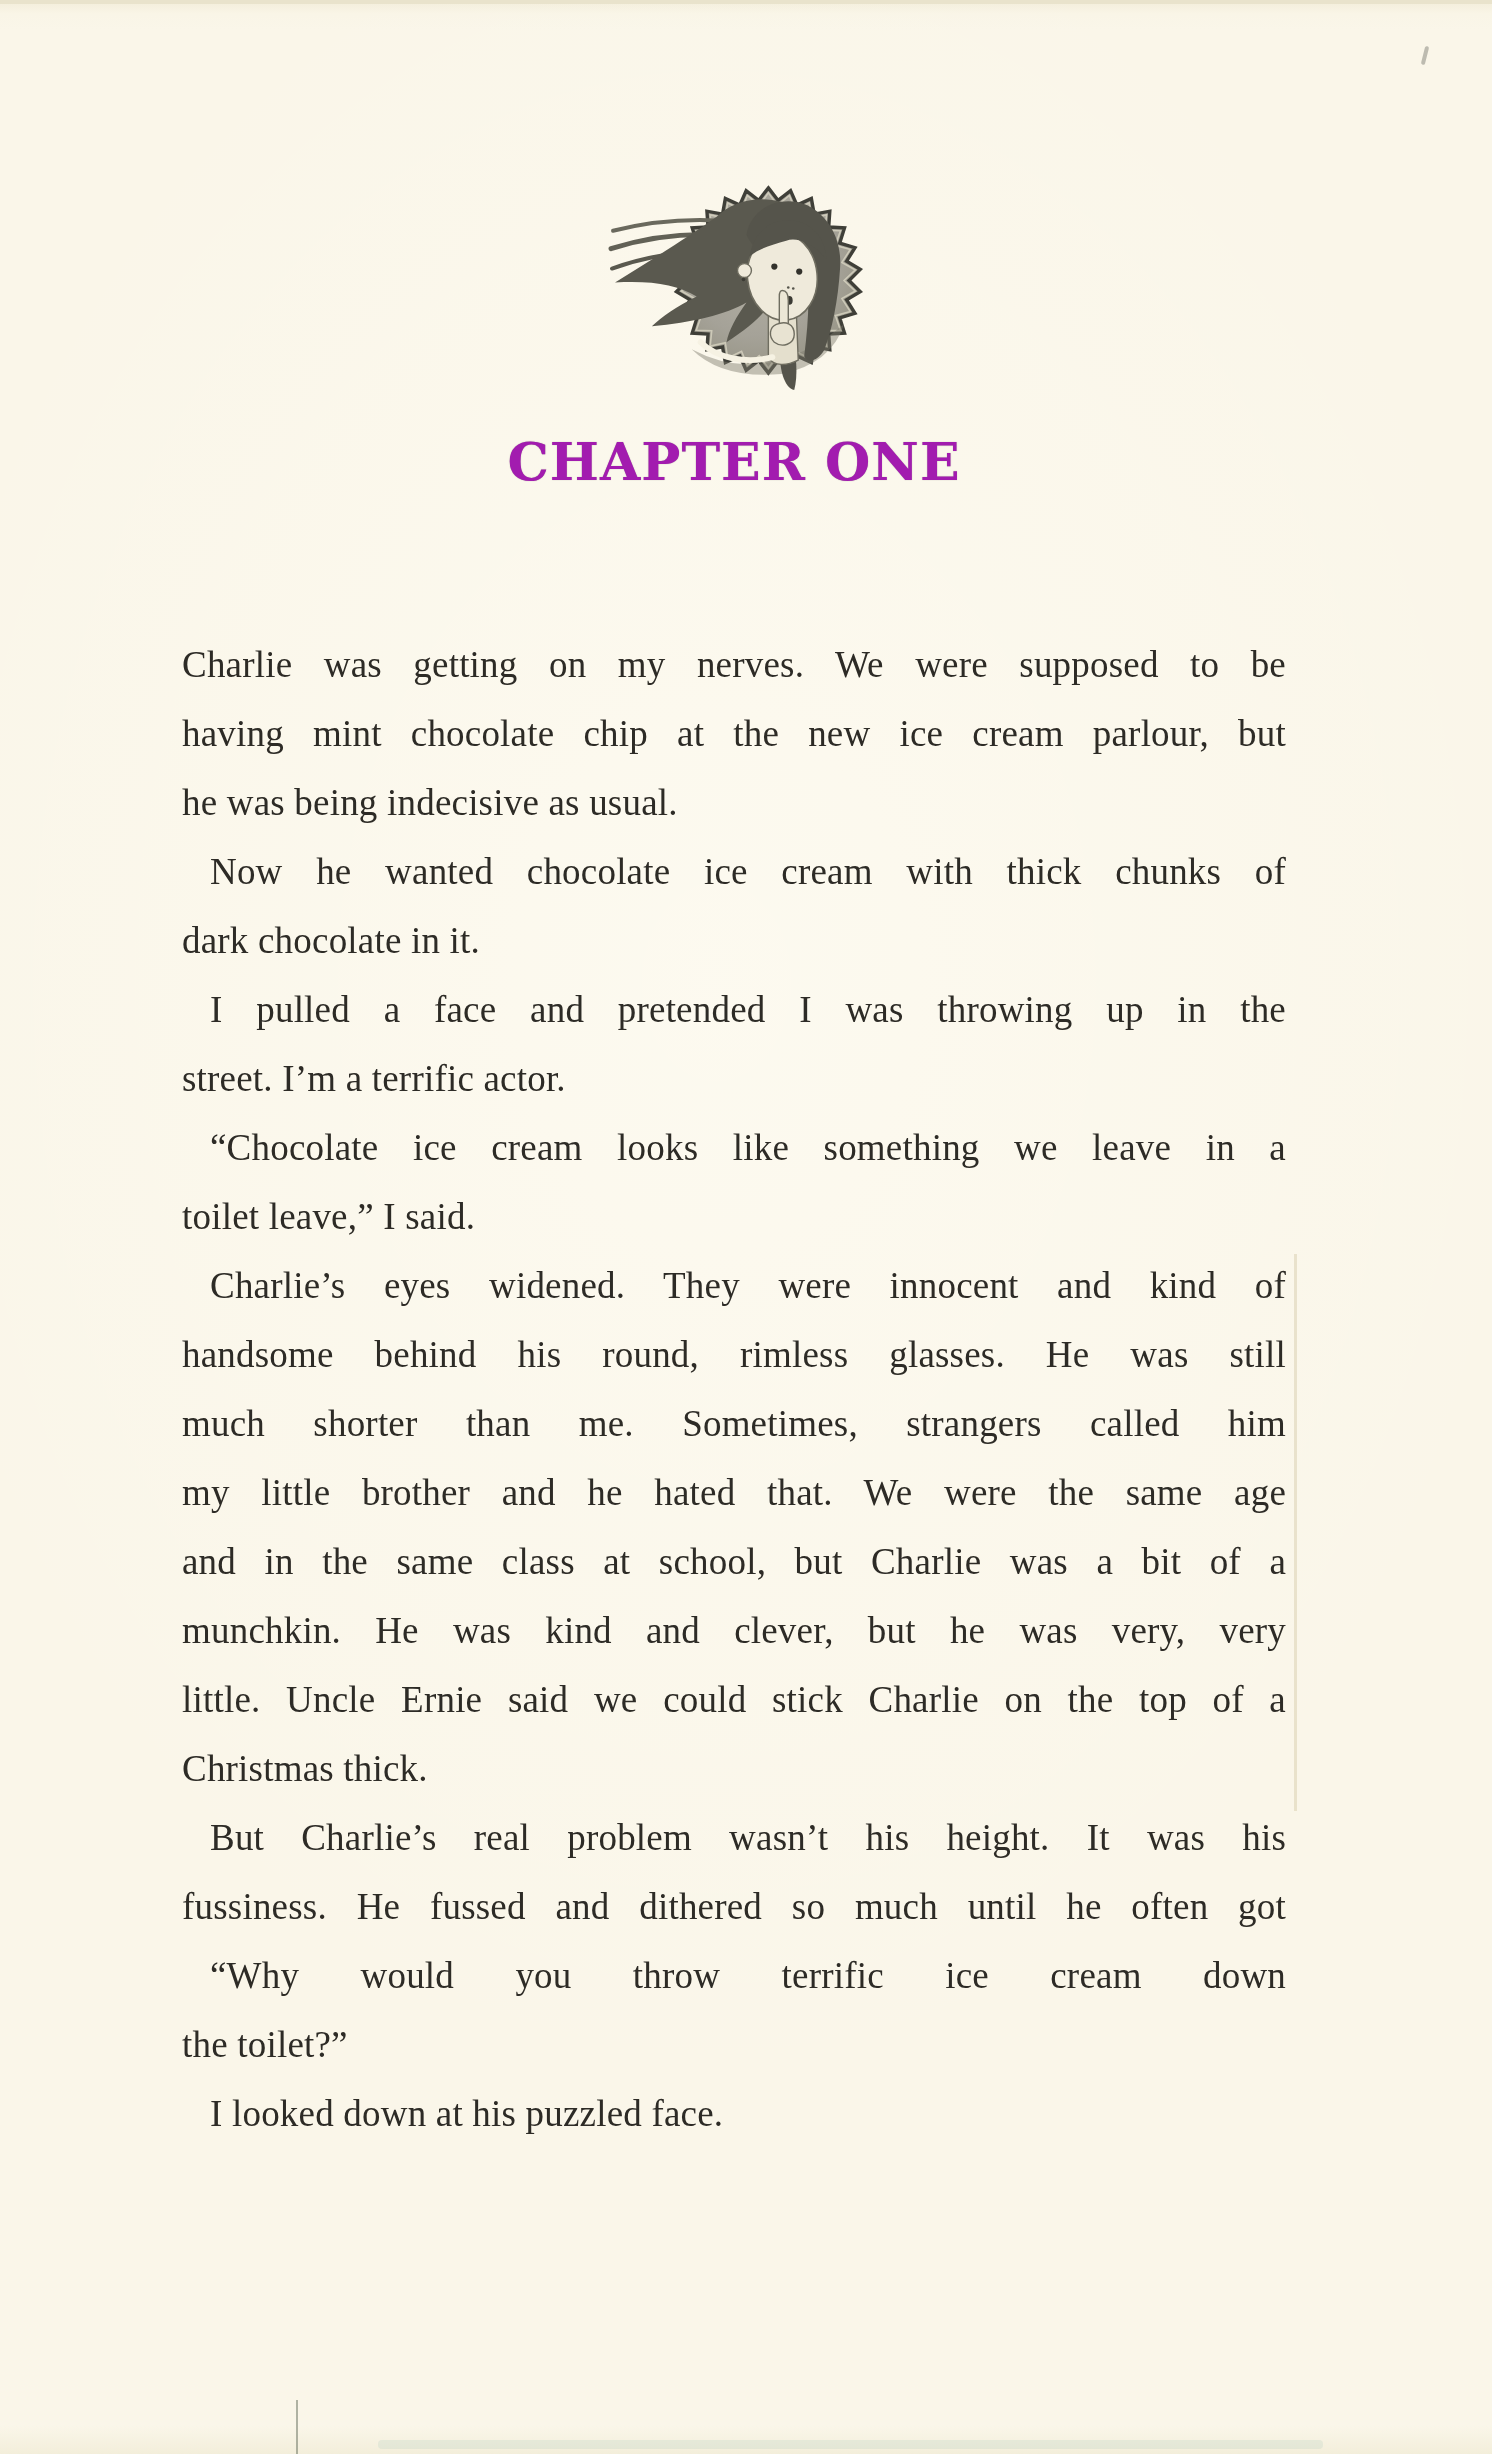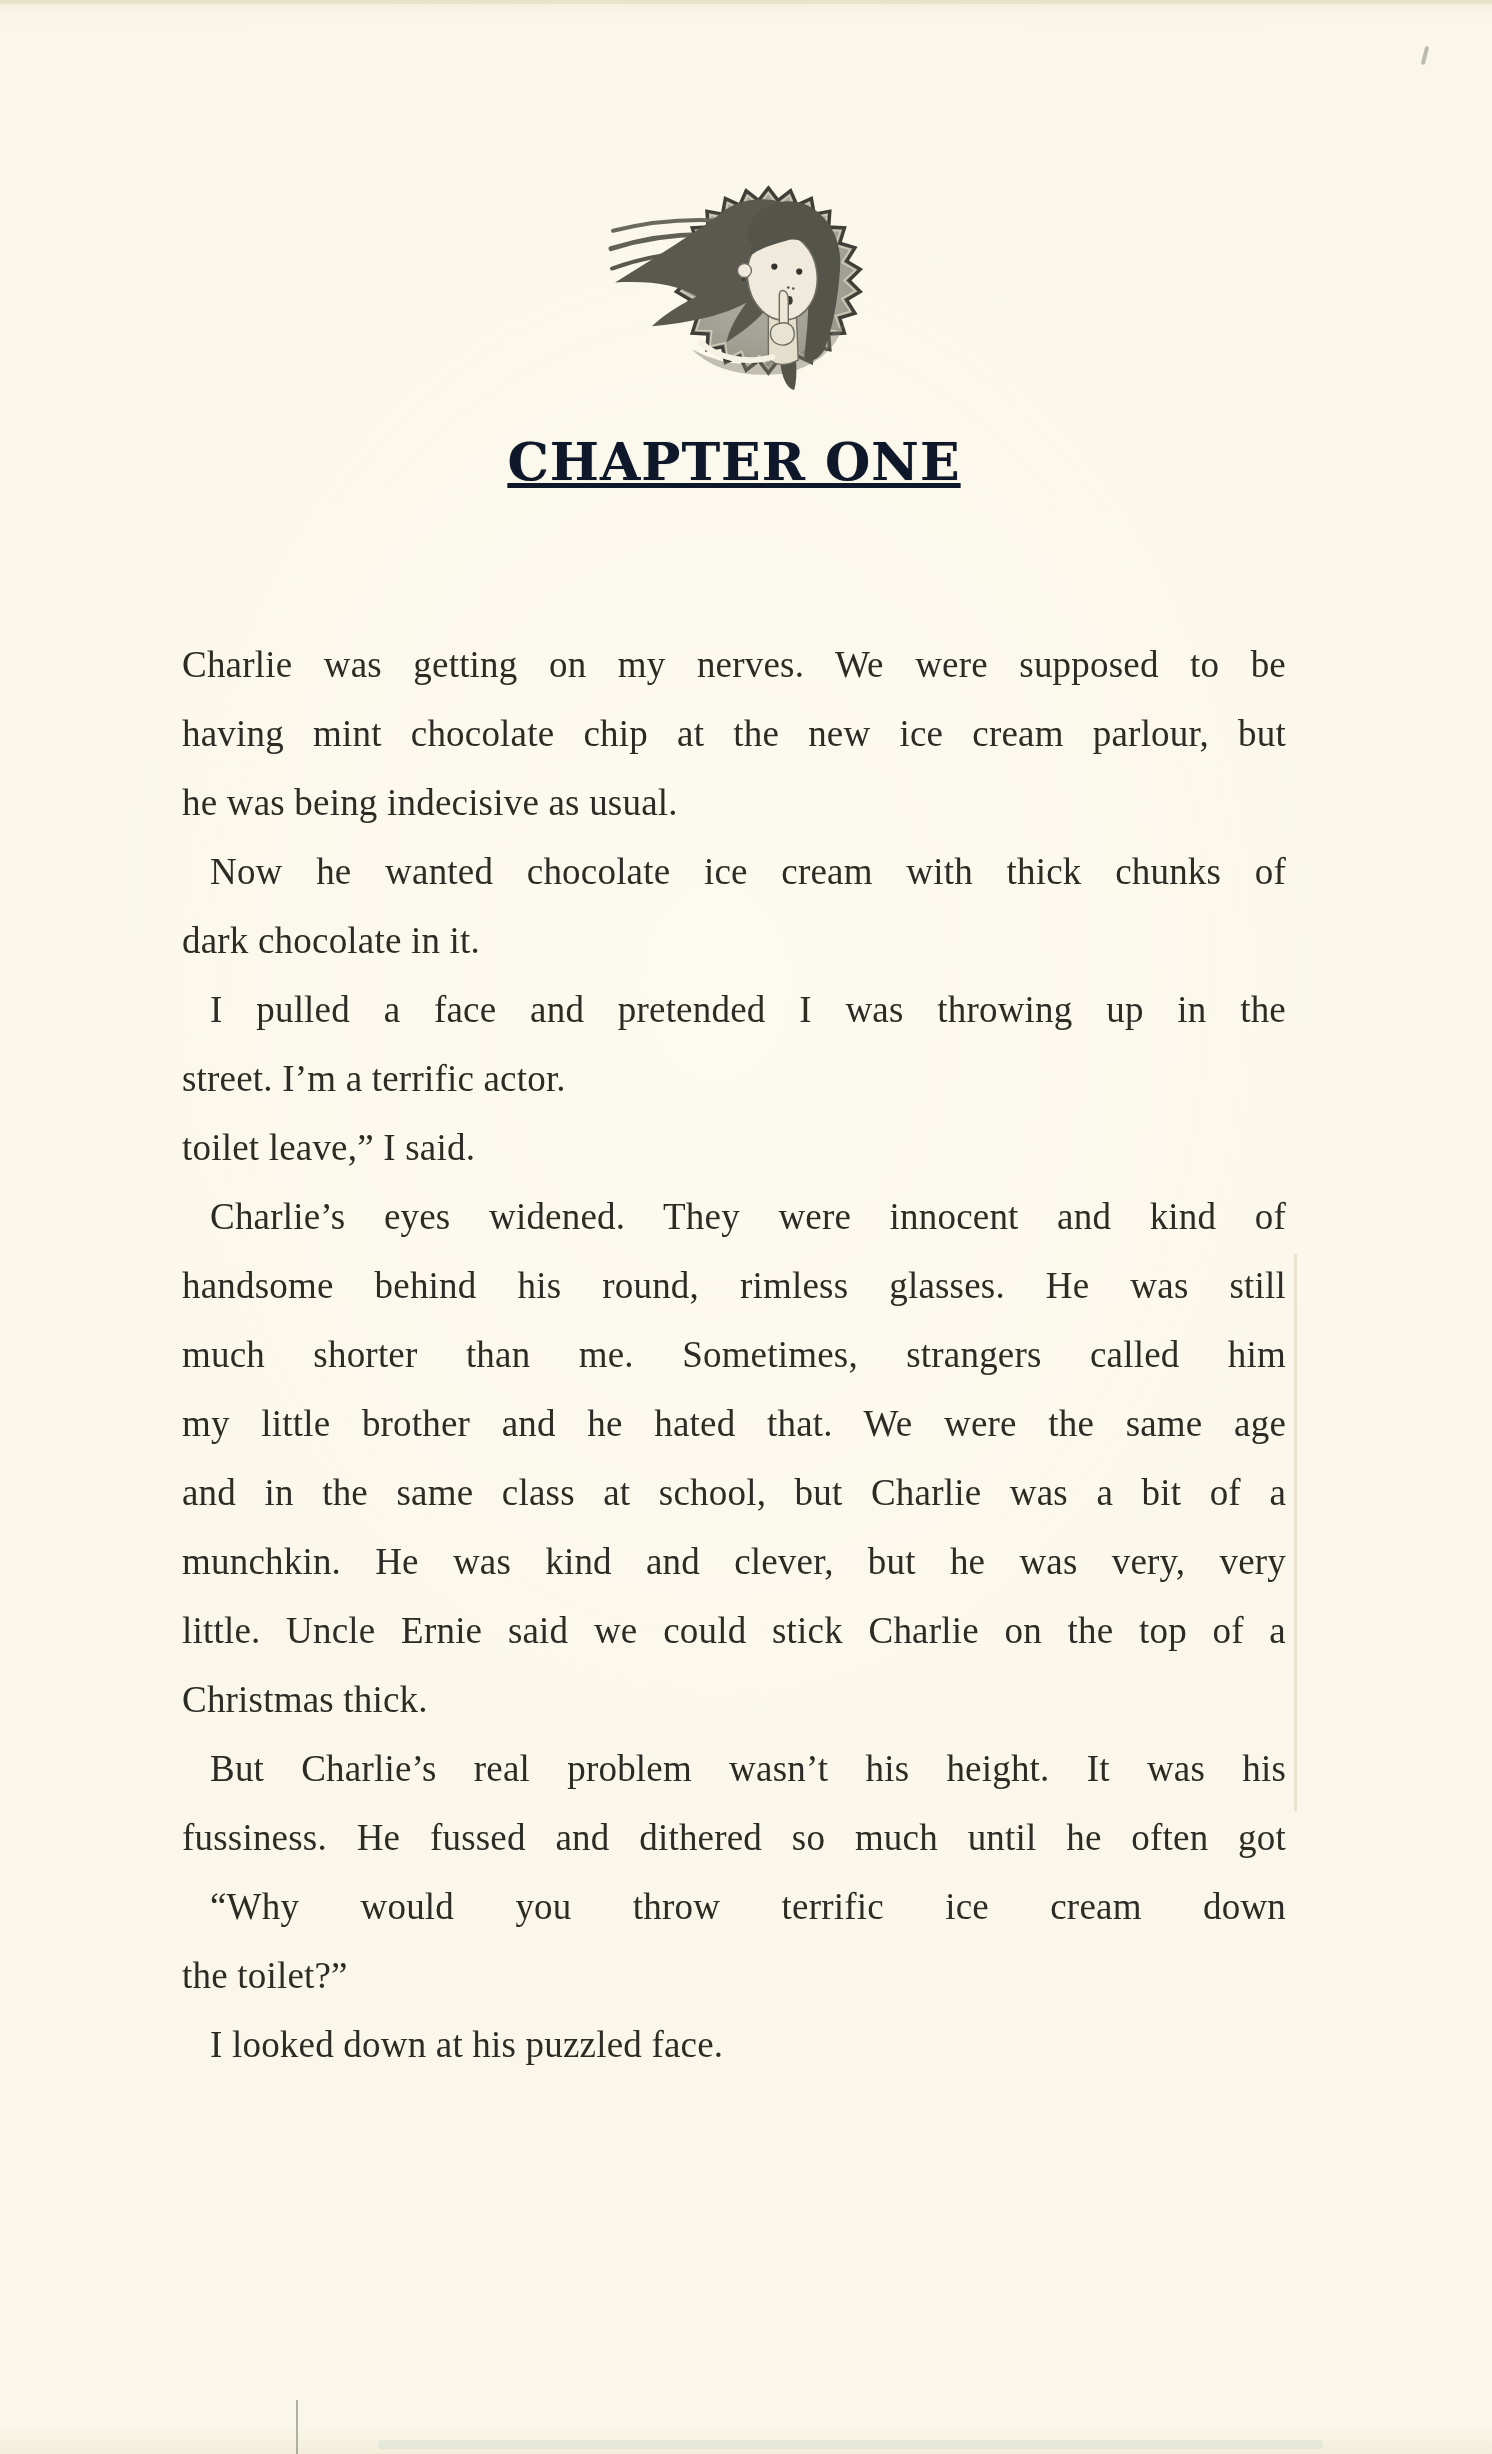--- a/index.html
+++ b/index.html
@@ -123,30 +123,31 @@
 
     <ellipse cx="193" cy="136" rx="3.4" ry="4.4" fill="#3c3b34"></ellipse>
 
     <path d="M 186,126 C 190,126 192,130 192,136 L 192,160 C 192,166 186,168 183,163 L 183,132 C 183,128 184,126 186,126 Z" fill="#ece7d6" stroke="#6f6d60" stroke-width="1.4"></path>
     <path d="M 180,160 C 190,156 198,160 198,170 C 198,180 186,184 178,178 C 172,172 173,163 180,160 Z" fill="#e8e3d2" stroke="#6f6d60" stroke-width="1.4"></path>
   </g>
 
   <path d="M 104,178 C 120,194 150,200 176,193" fill="none" stroke="#f6f2e3" stroke-width="6" stroke-linecap="round"></path>
 </svg>
 
-<div class="chapter-title" style="color: #0f172a; text-decoration: underline;">CHAPTER ONE</div>
+<div class="chapter-title" style="color: #a21caf;">CHAPTER ONE</div>
 
 <div class="body-text" style="color: rgb(45, 43, 38);">
     <div class="line just">Charlie was getting on my nerves. We were supposed to be</div>
     <div class="line just">having mint chocolate chip at the new ice cream parlour, but</div>
     <div class="line">he was being indecisive as usual.</div>
     <div class="line just ind">Now he wanted chocolate ice cream with thick chunks of</div>
     <div class="line">dark chocolate in it.</div>
     <div class="line just ind">I pulled a face and pretended I was throwing up in the</div>
     <div class="line">street. I’m a terrific actor.</div>
+    <div class="line just ind">“Chocolate ice cream looks like something we leave in a</div>
     <div class="line">toilet leave,” I said.</div>
     <div class="line just ind">Charlie’s eyes widened. They were innocent and kind of</div>
     <div class="line just">handsome behind his round, rimless glasses. He was still</div>
     <div class="line just">much shorter than me. Sometimes, strangers called him</div>
     <div class="line just">my little brother and he hated that. We were the same age</div>
     <div class="line just">and in the same class at school, but Charlie was a bit of a</div>
     <div class="line just">munchkin. He was kind and clever, but he was very, very</div>
     <div class="line just">little. Uncle Ernie said we could stick Charlie on the top of a</div>
     <div class="line">Christmas thick.</div>
     <div class="line just ind">But Charlie’s real problem wasn’t his height. It was his</div>

